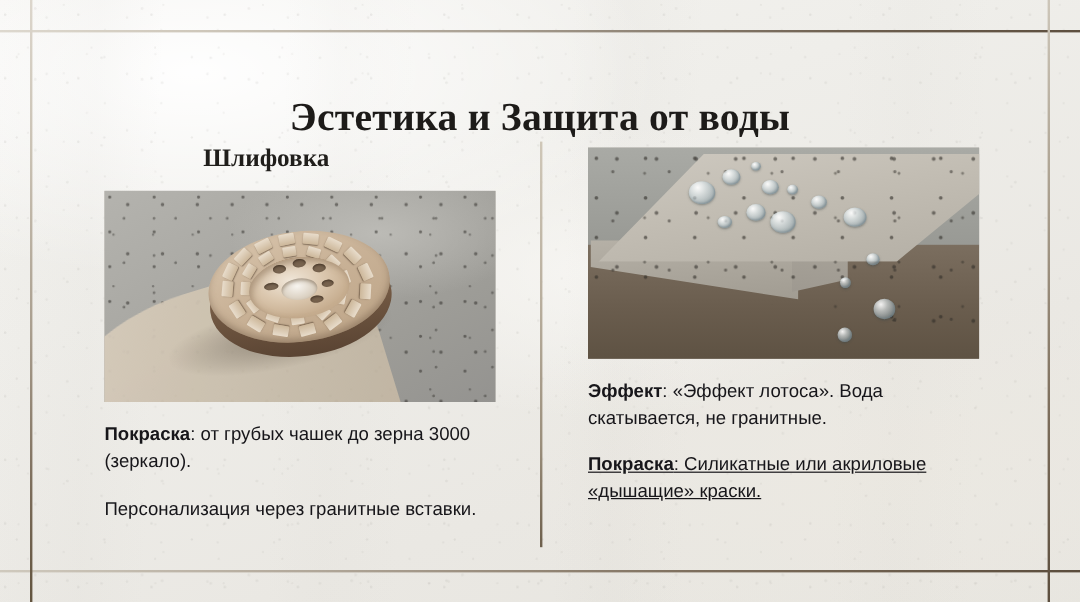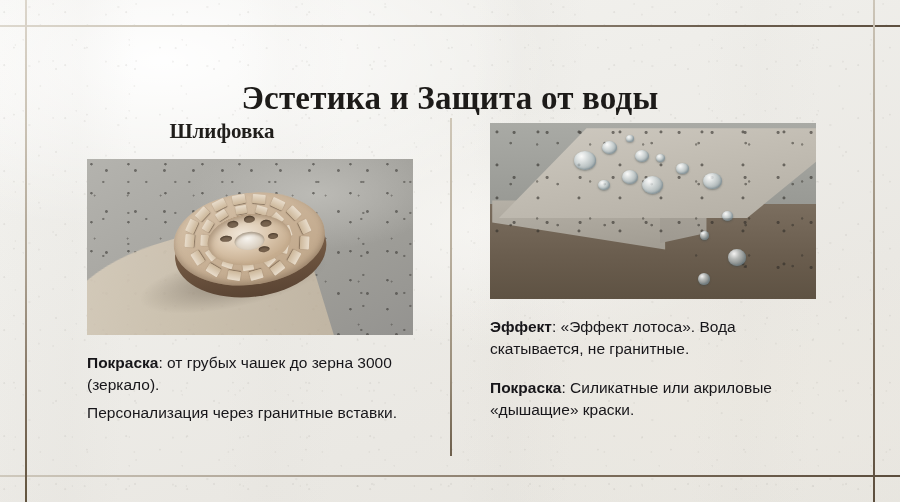--- a/index.html
+++ b/index.html
@@ -284,22 +284,22 @@
 
   
   .body-block {
     font-size: 15.5px;
     line-height: 1.42;
     color: #17161a;
   }
   #col-left .body-block  { margin: 17px 0 0 55px; width: 340px; }
   #col-right .body-block { margin: 17px 0 0 22px; width: 340px; }
   .para { margin: 0 0 0 0; }
-  .para + .para { margin-top: 6px; }
-  #col-right .para + .para { margin-top: 17px; }
+  .para + .para { margin-top: 18px; }
+  #col-right .para + .para { margin-top: 17px; text-decoration: underline; }
   .lead { font-weight: 700; }
 </style>
 </head>
 <body>
 
 <div id="slide">
 
   <div id="texture"></div>
   <div id="streaks"></div>
 

